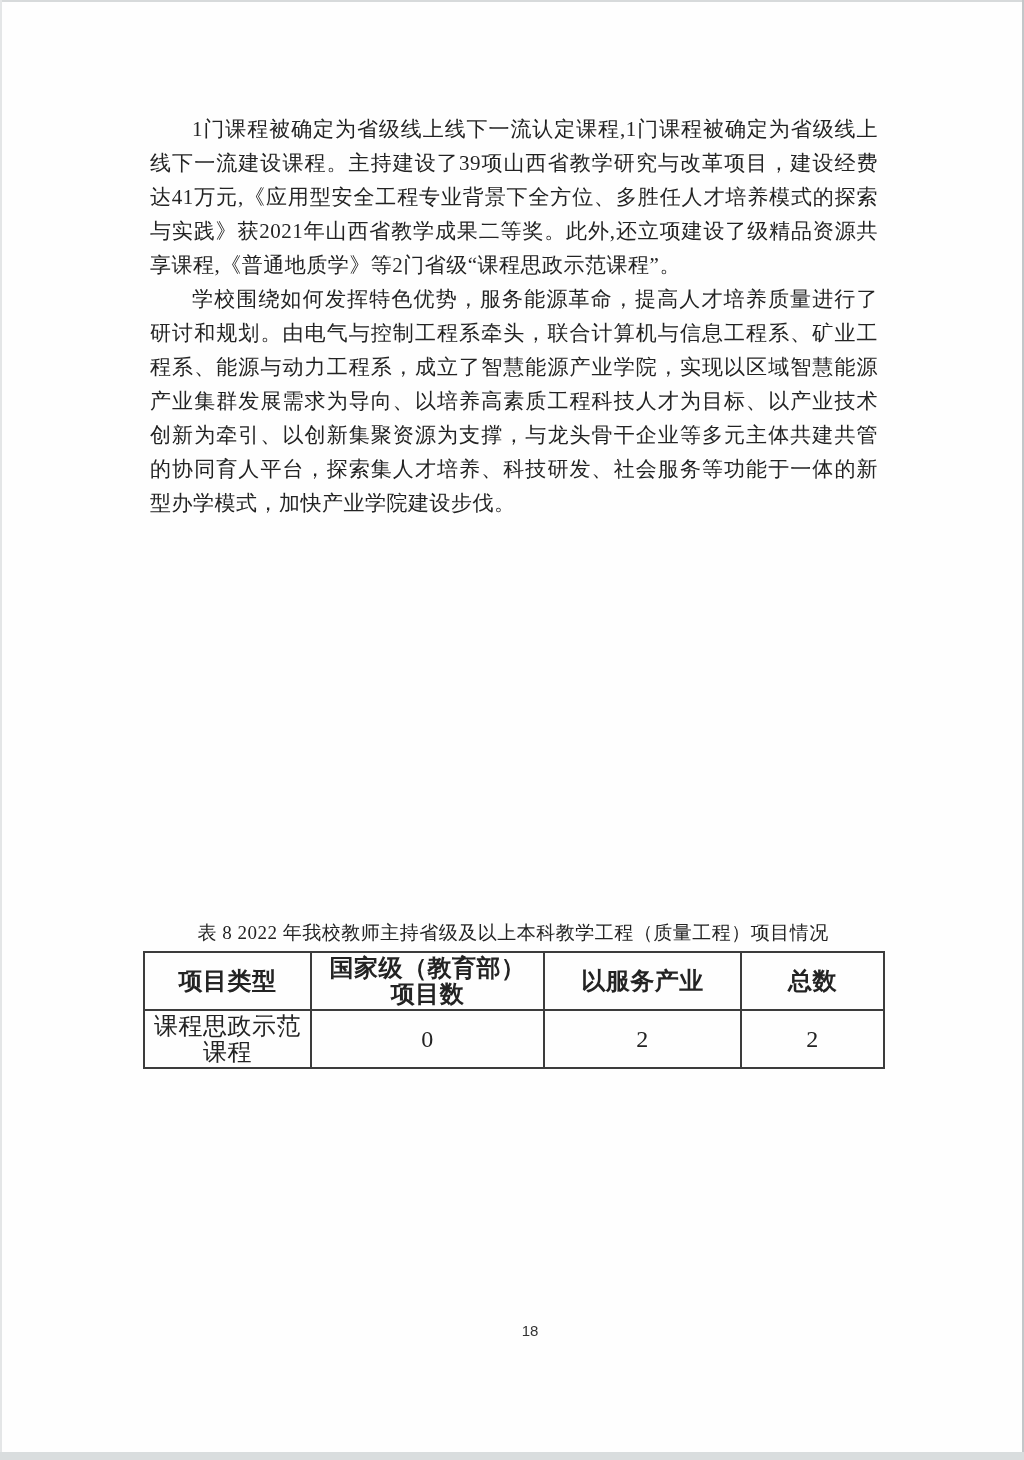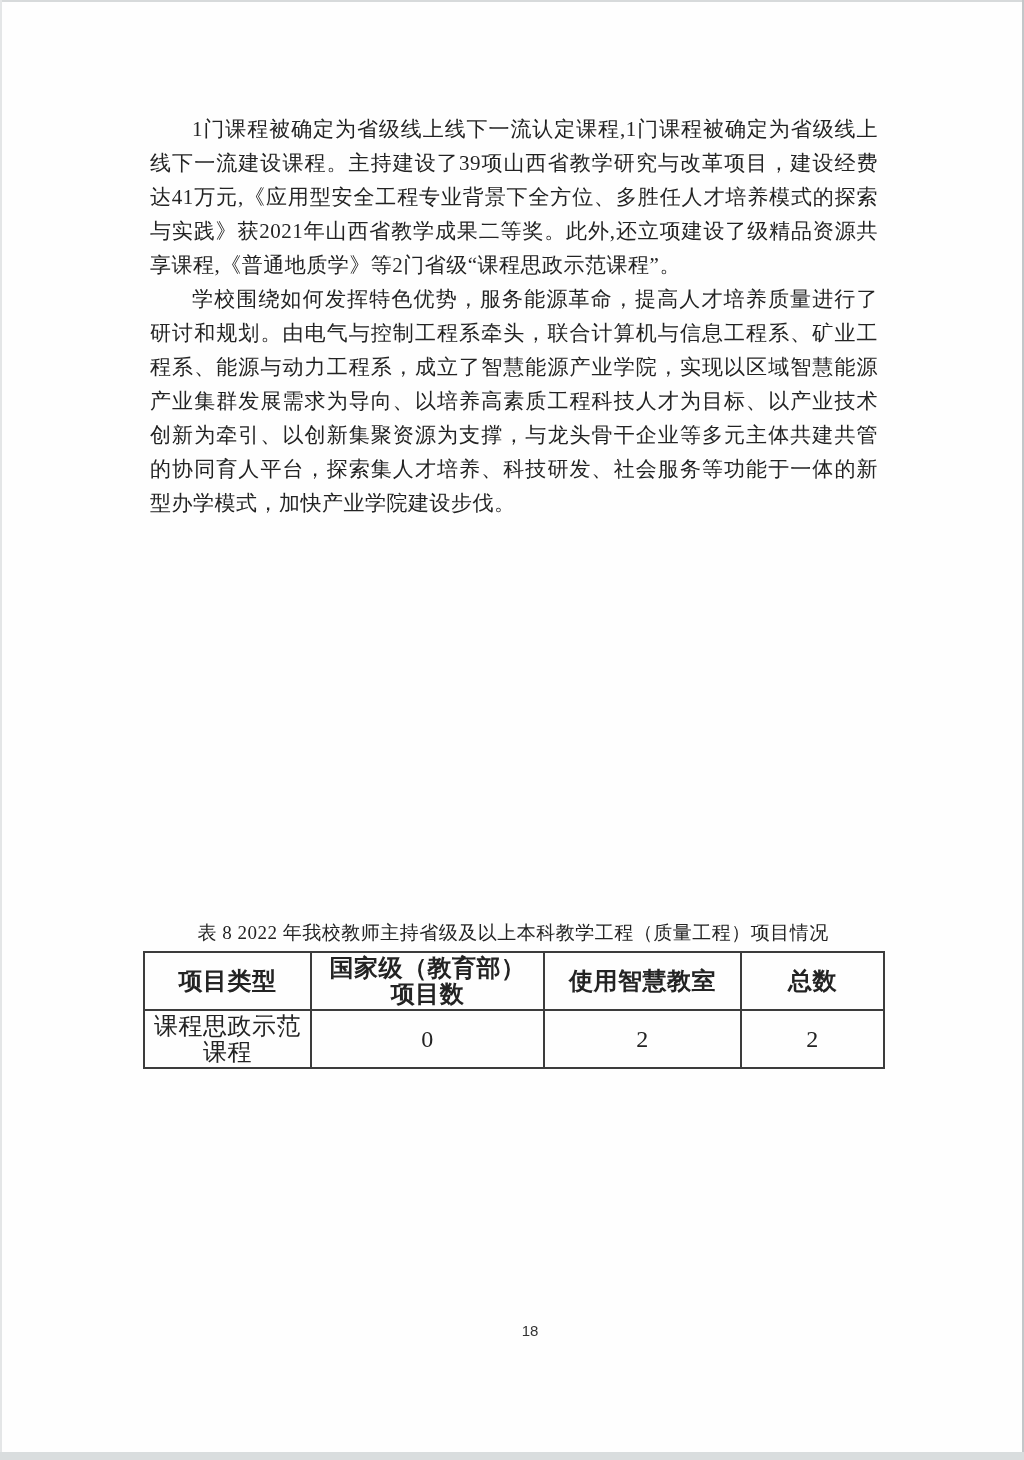--- a/index.html
+++ b/index.html
@@ -122,21 +122,21 @@
       <colgroup>
         <col style="width:167px">
         <col style="width:233px">
         <col style="width:197px">
         <col style="width:143px">
       </colgroup>
       <thead>
         <tr>
           <th>项目类型</th>
           <th>国家级（教育部）项目数</th>
-          <th>使用智慧教室</th>
+          <th>以服务产业</th>
           <th>总数</th>
         </tr>
       </thead>
       <tbody>
         <tr class="row-short">
           <td>课程思政示范课程</td>
           <td>0</td>
           <td>2</td>
           <td>2</td>
         </tr>

